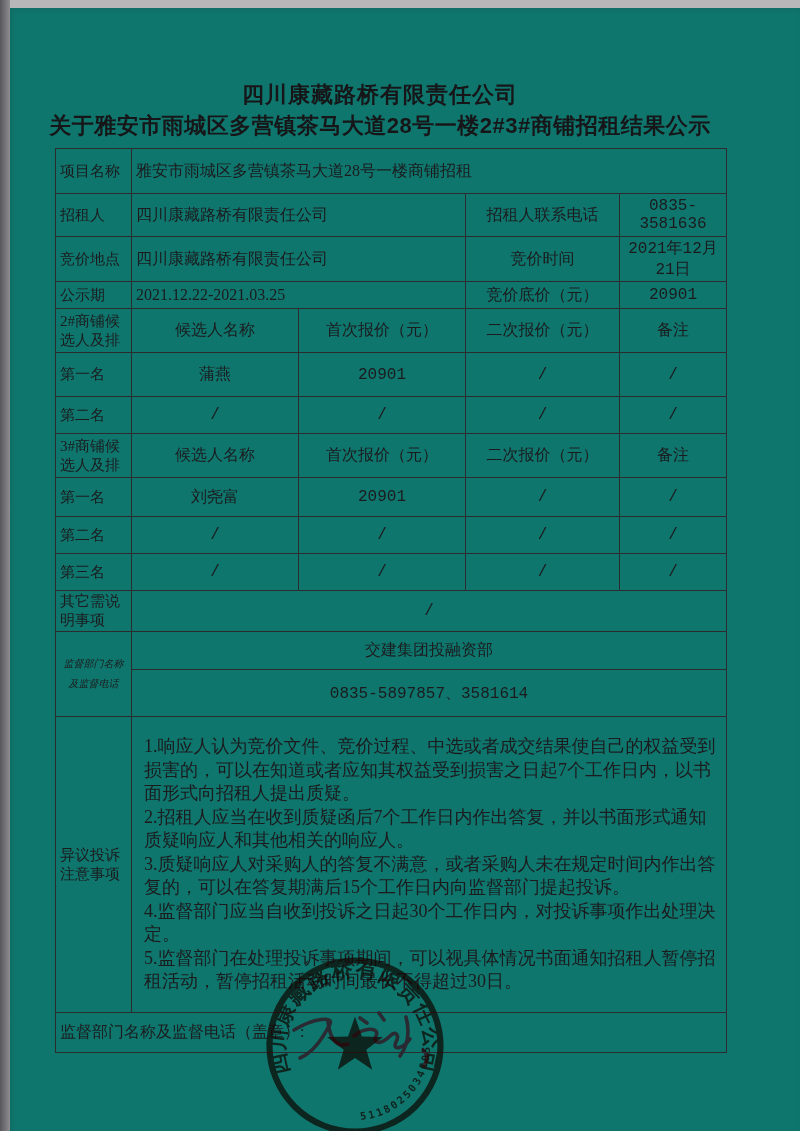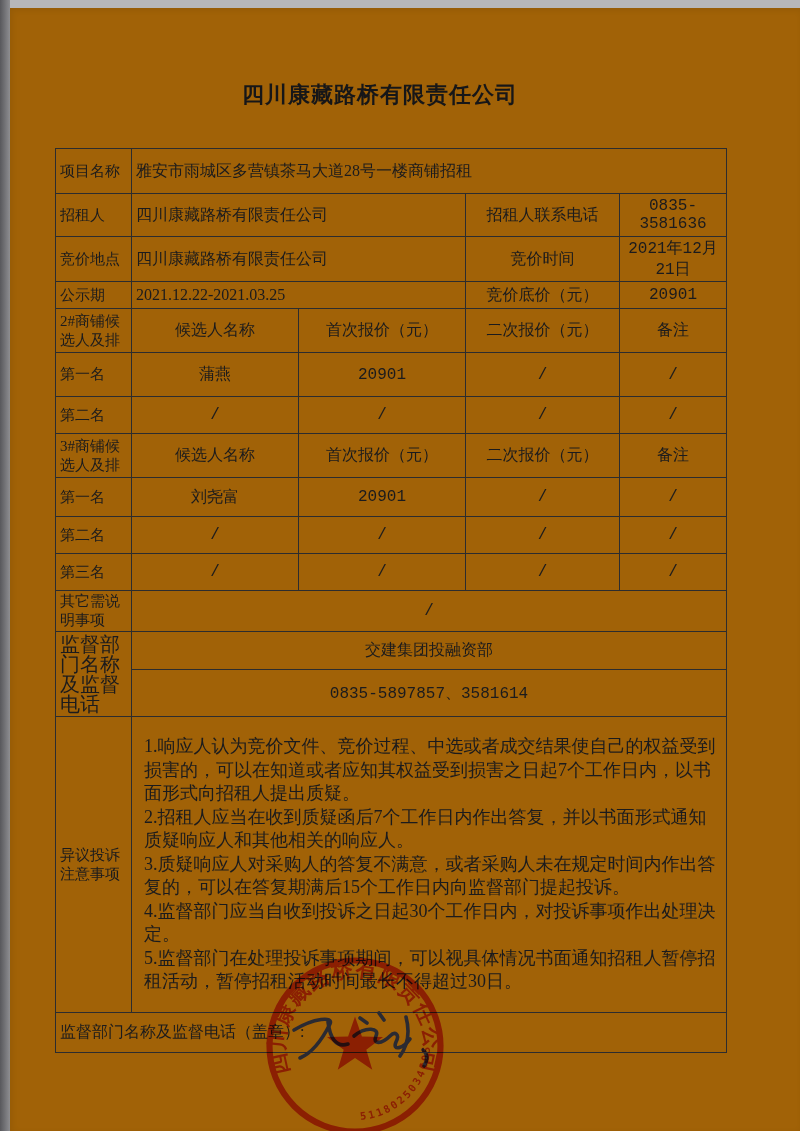--- a/index.html
+++ b/index.html
@@ -9,21 +9,21 @@
     position:relative;
     overflow:hidden;
     font-family:"Liberation Serif","DejaVu Serif",serif;
     color:#1b1b1d;
   }
   .scan-top-strip{position:absolute;left:0;top:0;width:800px;height:8px;background:#b7b7b9;}
   .scan-left-strip{position:absolute;left:0;top:0;width:10px;height:1131px;
     background:linear-gradient(90deg,#58585c,#8e8e91);}
   .paper{
     position:absolute;left:10px;top:8px;width:790px;height:1123px;
-    background:#a16207;
+    background:#0f766e;
     box-shadow:inset 2px 2px 6px rgba(0,0,0,0.08);
   }
   .title{
     position:absolute;left:0;width:740px;text-align:center;
     font-family:"Liberation Sans","DejaVu Sans",sans-serif;
     font-weight:bold;font-size:22px;letter-spacing:1px;color:#161618;
   }
   .title.l1{top:72px;}
   .title.l2{top:103px;letter-spacing:0.5px;}
   table.doc{
@@ -31,21 +31,21 @@
     border-collapse:collapse;table-layout:fixed;width:671px;
     font-size:16px;color:#1b1b1d;
   }
   table.doc td{
     border:1.5px solid #2c2c2e;
     padding:1px 4px;
     overflow:hidden;
     vertical-align:middle;
   }
   td.lbl{font-size:15px;text-align:left;padding-left:5px;line-height:19px;}
-  td.lbl-c{font-size:20px;line-height:20px;}
+  td.lbl-c{font-size:10px;text-align:center;line-height:20px;font-style:italic;}
   td.vleft{text-align:left;padding-left:9px;}
   td.vcenter{text-align:center;font-family:Liberation Mono, monospace;}
   .complaint{
     white-space:pre-line;
     line-height:23.5px;
     font-size:18px;
     padding:2px 6px 2px 8px;
     text-align:left;
   }
   .sig-label{font-size:16px;padding-left:6px;text-align:left;}
@@ -55,20 +55,21 @@
 </style>
 </head>
 <body>
 
 <div class="scan-top-strip"></div>
 <div class="scan-left-strip"></div>
 
 <div class="paper">
 
   <div class="title l1">四川康藏路桥有限责任公司</div>
+  <div class="title l2">关于雅安市雨城区多营镇茶马大道28号一楼2#3#商铺招租结果公示</div>
 
   <table class="doc">
     <colgroup>
       <col style="width:76px">
         <col style="width:167px">
         <col style="width:167px">
       <col style="width:154px">
         <col style="width:107px">
     </colgroup>
     <tbody>

